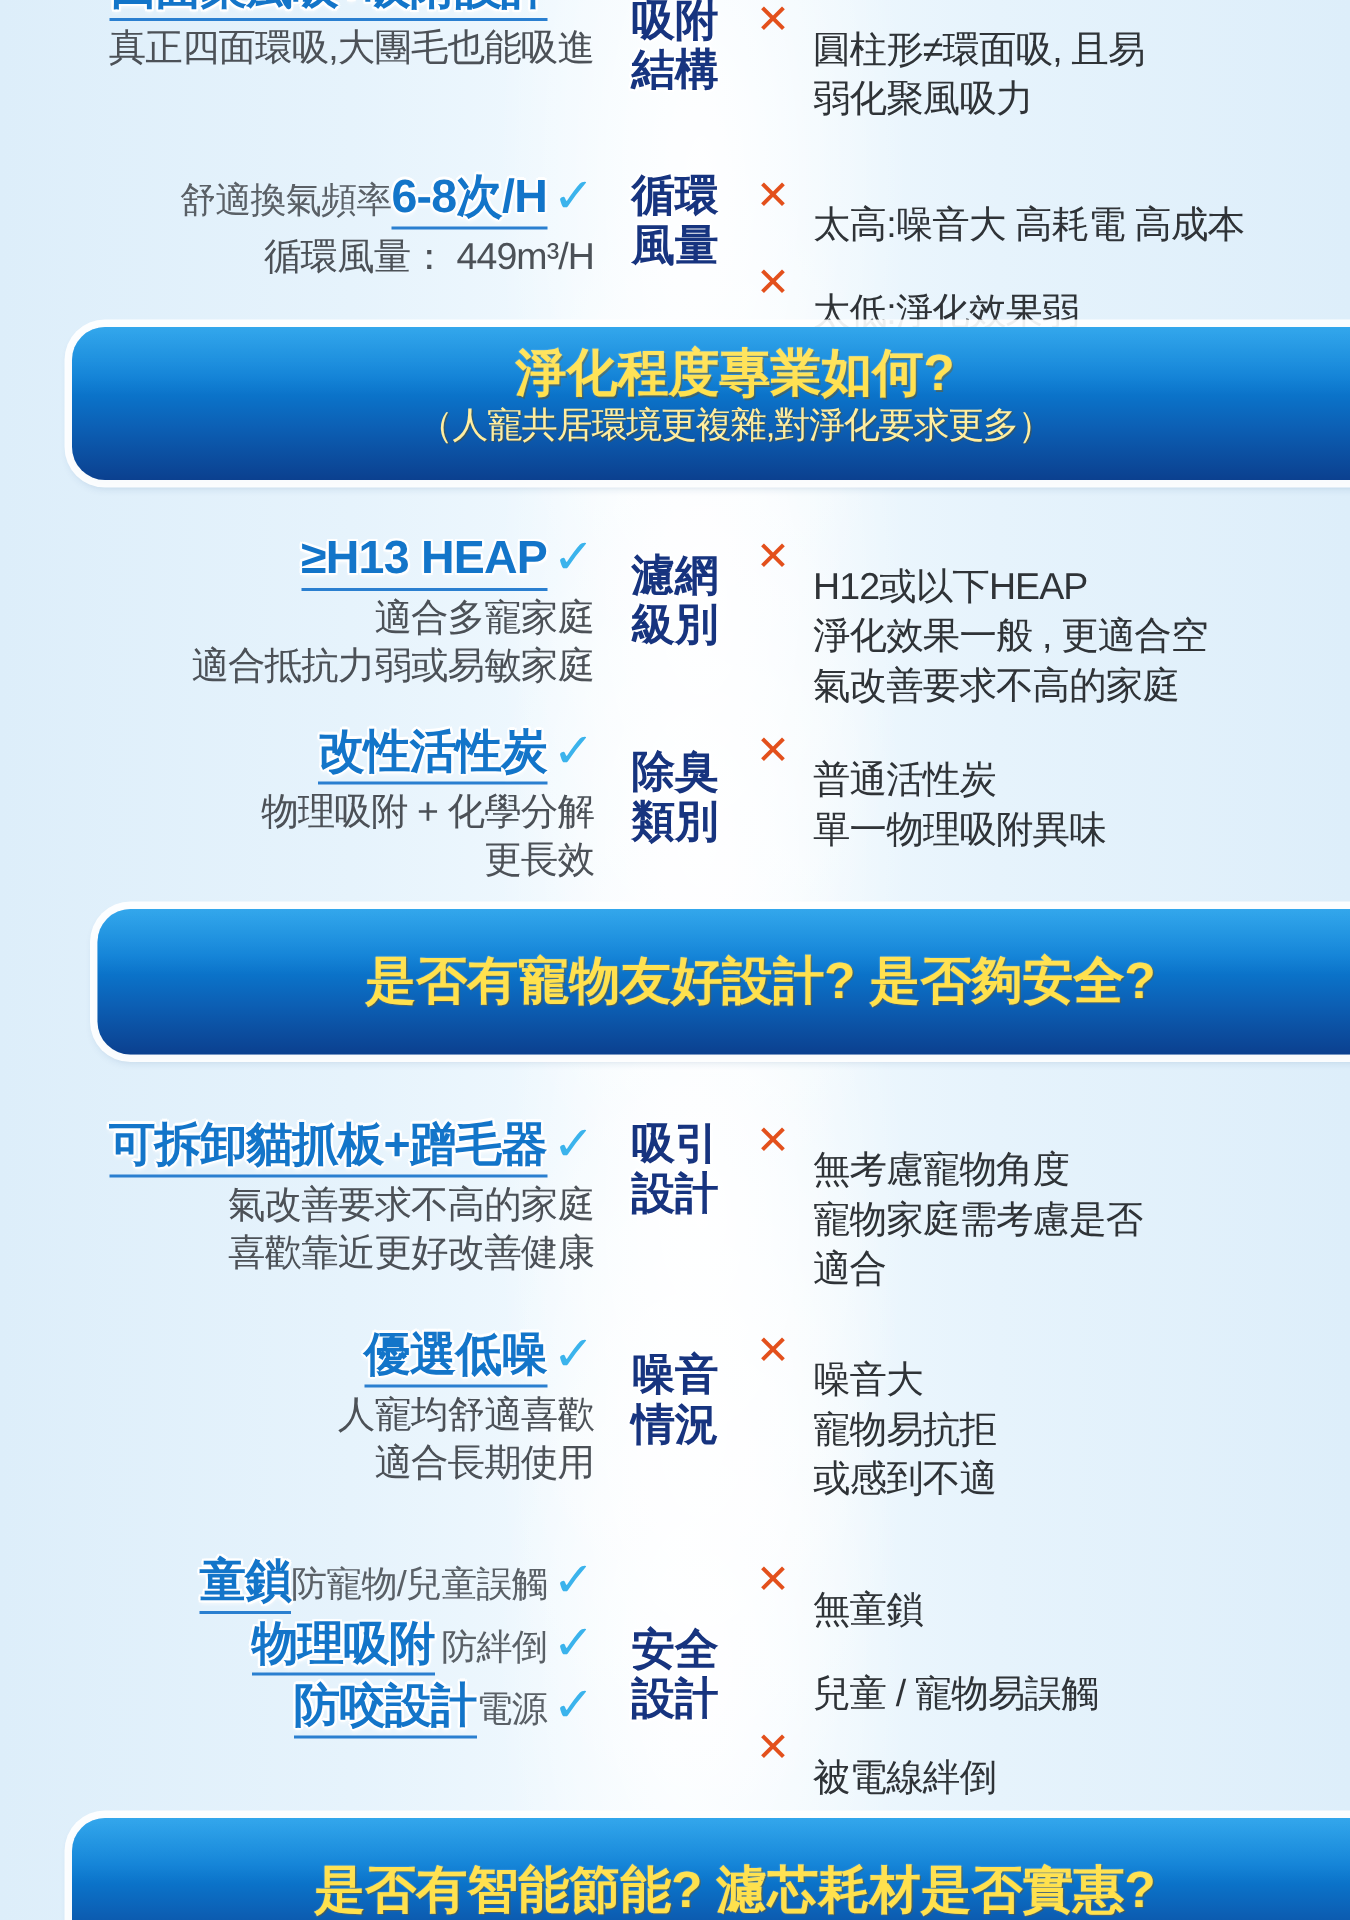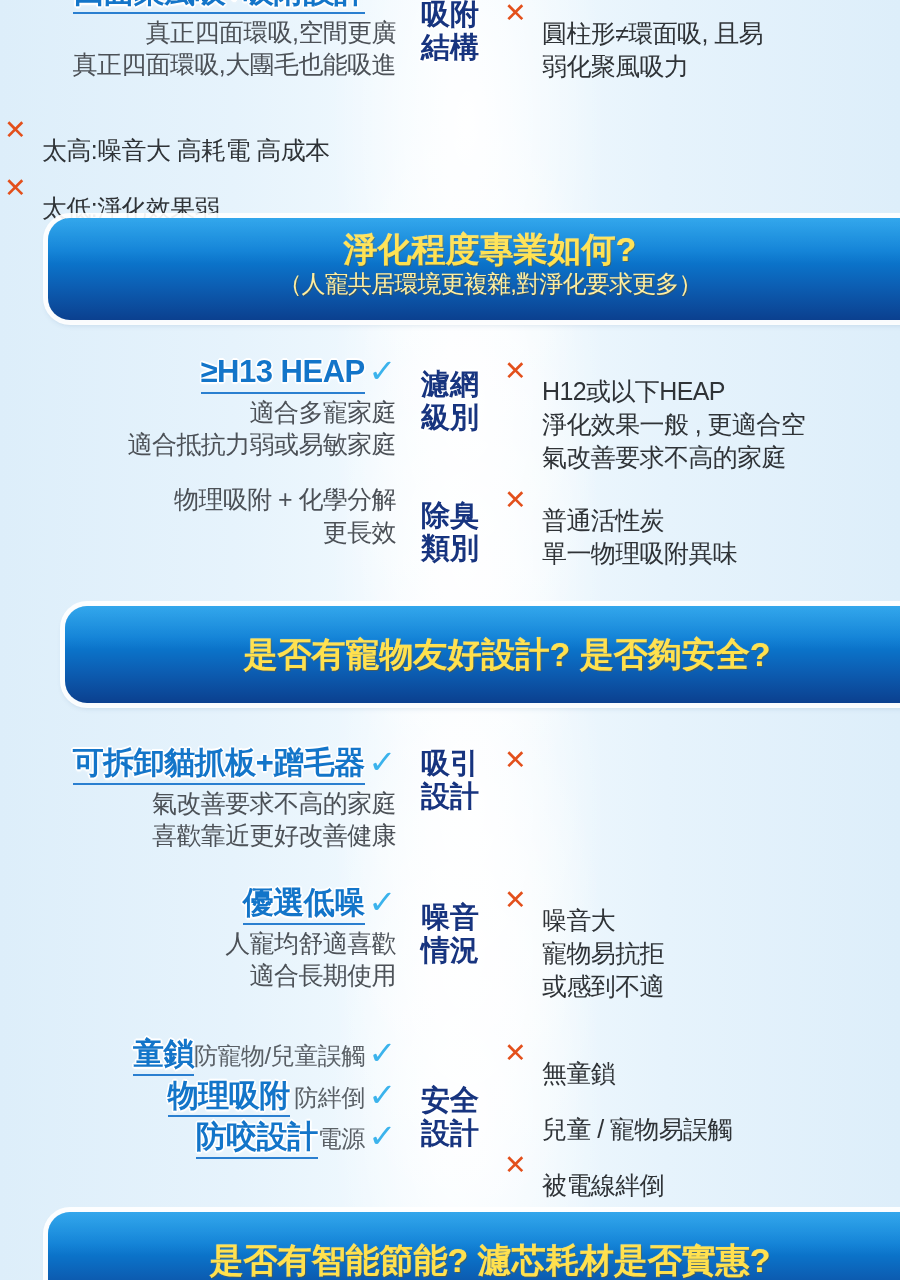--- a/index.html
+++ b/index.html
@@ -179,21 +179,20 @@
 <div class="page">
 
   <div class="row" style="top:-26px;">
     <div class="col-left">
       <div>
         <span class="hl-line">
           <span class="headline">四面聚風吸+吸附設計</span>
           <span class="mark-check">✓</span>
         </span>
       </div>
-      <div class="sub">真正四面環吸,空間更廣</div>
       <div class="sub">真正四面環吸,大團毛也能吸進</div>
     </div>
 
     <div class="col-mid">
       <div class="midlabel" style="padding-top:24px;">
         <span>吸附</span>
         <span>結構</span>
       </div>
     </div>
 
@@ -202,21 +201,34 @@
         <span class="mark-x">✕</span>
         <span class="neg-text">
           <span class="ln">圓柱形≠環面吸, 且易</span>
           <span class="ln">弱化聚風吸力</span>
         </span>
       </div>
     </div>
   </div>
 
   <div class="row" style="top:113px;">
-
+    <div class="col-left">
+      <span class="hl-line">
+        <span class="annot">舒適換氣頻率</span><span class="headline">6-8次/H</span>
+        <span class="mark-check">✓</span>
+      </span>
+      <div class="sub">循環風量： 449m³/H</div>
+    </div>
+
+    <div class="col-mid">
+      <div class="midlabel" style="padding-top:2px;">
+        <span>循環</span>
+        <span>風量</span>
+      </div>
+    </div>
 
     <div class="col-right">
       <div class="neg" style="padding-top:4px;">
         <span class="mark-x">✕</span>
         <span class="neg-text">
           <span class="ln">太高:噪音大 高耗電 高成本</span>
         </span>
       </div>
       <div class="neg" style="padding-top:8px;">
         <span class="mark-x">✕</span>
@@ -256,20 +268,24 @@
           <span class="ln">H12或以下HEAP</span>
           <span class="ln">淨化效果一般 , 更適合空</span>
           <span class="ln">氣改善要求不高的家庭</span>
         </span>
       </div>
     </div>
   </div>
 
   <div class="row" style="top:483px;">
     <div class="col-left">
+      <span class="hl-line">
+        <span class="headline">改性活性炭</span>
+        <span class="mark-check">✓</span>
+      </span>
       <div class="sub">物理吸附 + 化學分解</div>
       <div class="sub">更長效</div>
     </div>
 
     <div class="col-mid">
       <div class="midlabel" style="padding-top:16px;">
         <span>除臭</span>
         <span>類別</span>
       </div>
     </div>
@@ -302,20 +318,25 @@
     <div class="col-mid">
       <div class="midlabel" style="padding-top:2px;">
         <span>吸引</span>
         <span>設計</span>
       </div>
     </div>
 
     <div class="col-right">
       <div class="neg" style="padding-top:2px;">
         <span class="mark-x">✕</span>
+        <span class="neg-text">
+          <span class="ln">無考慮寵物角度</span>
+          <span class="ln">寵物家庭需考慮是否</span>
+          <span class="ln">適合</span>
+        </span>
       </div>
     </div>
   </div>
 
   <div class="row" style="top:885px;">
     <div class="col-left">
       <span class="hl-line">
         <span class="headline">優選低噪</span>
         <span class="mark-check">✓</span>
       </span>

